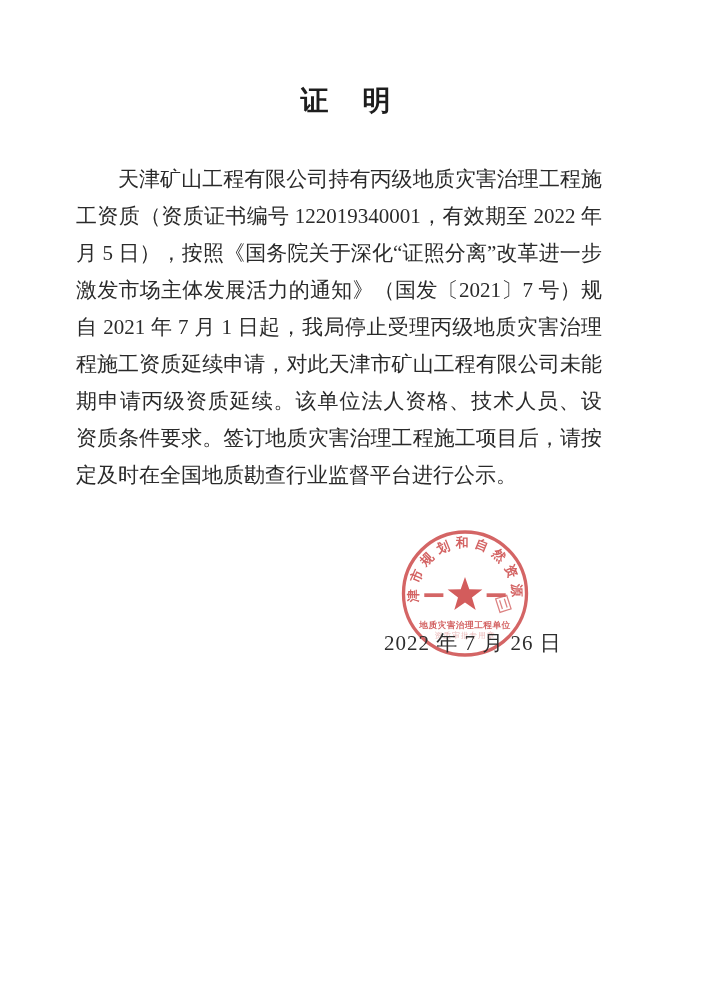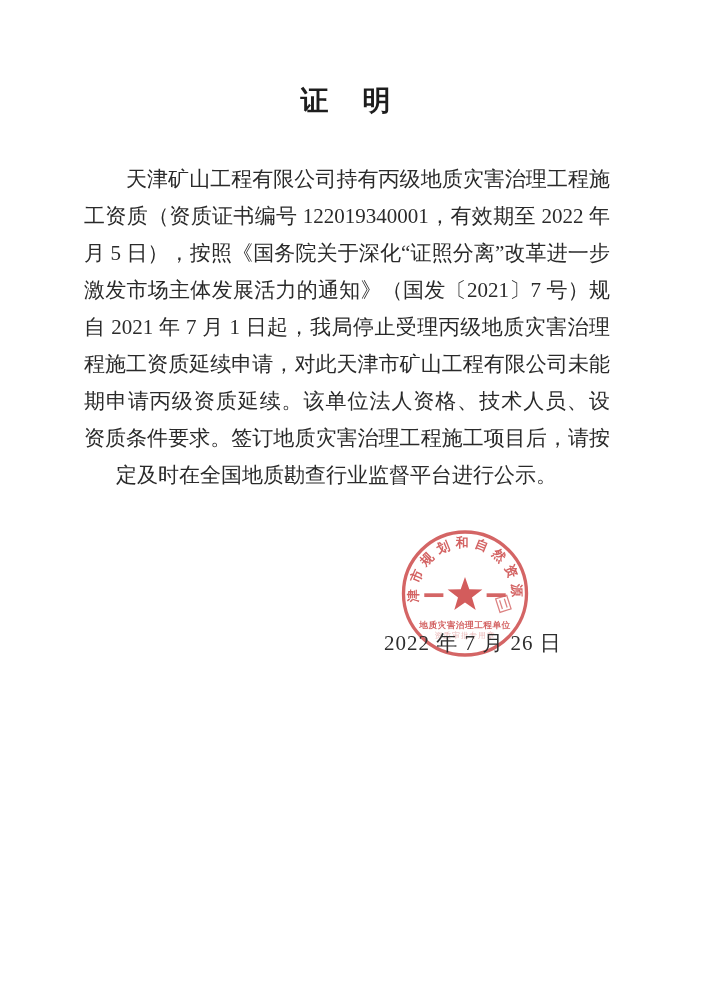--- a/index.html
+++ b/index.html
@@ -15,33 +15,33 @@
     position:absolute;
     top:82px;left:84px;width:526px;
     text-align:center;
     font-size:28px;
     font-weight:700;
     letter-spacing:3px;
     color:#1d1d1d;
   }
   .doc-body{
     position:absolute;
-    top:161px;left:84px;width:526px;
+    top:161px;left:76px;width:526px;
     font-size:21px;
     color:#2a2a2a;
   }
   .body-line{
     height:37px;
     line-height:37px;
     text-align:justify;
     text-align-last:justify;
     overflow:hidden;
   }
   .body-line.indent{ text-indent:2em; }
-  .body-line.last{ text-align-last:left;margin-left:32px; }
+  .body-line.last{ text-align-last:left; }
   .seal{
     position:absolute;
     left:389px;top:527px;
     width:152px;height:133px;
     opacity:0.9;
     z-index:1;
   }
   .date-line{
     position:absolute;
     left:384px;top:629px;

